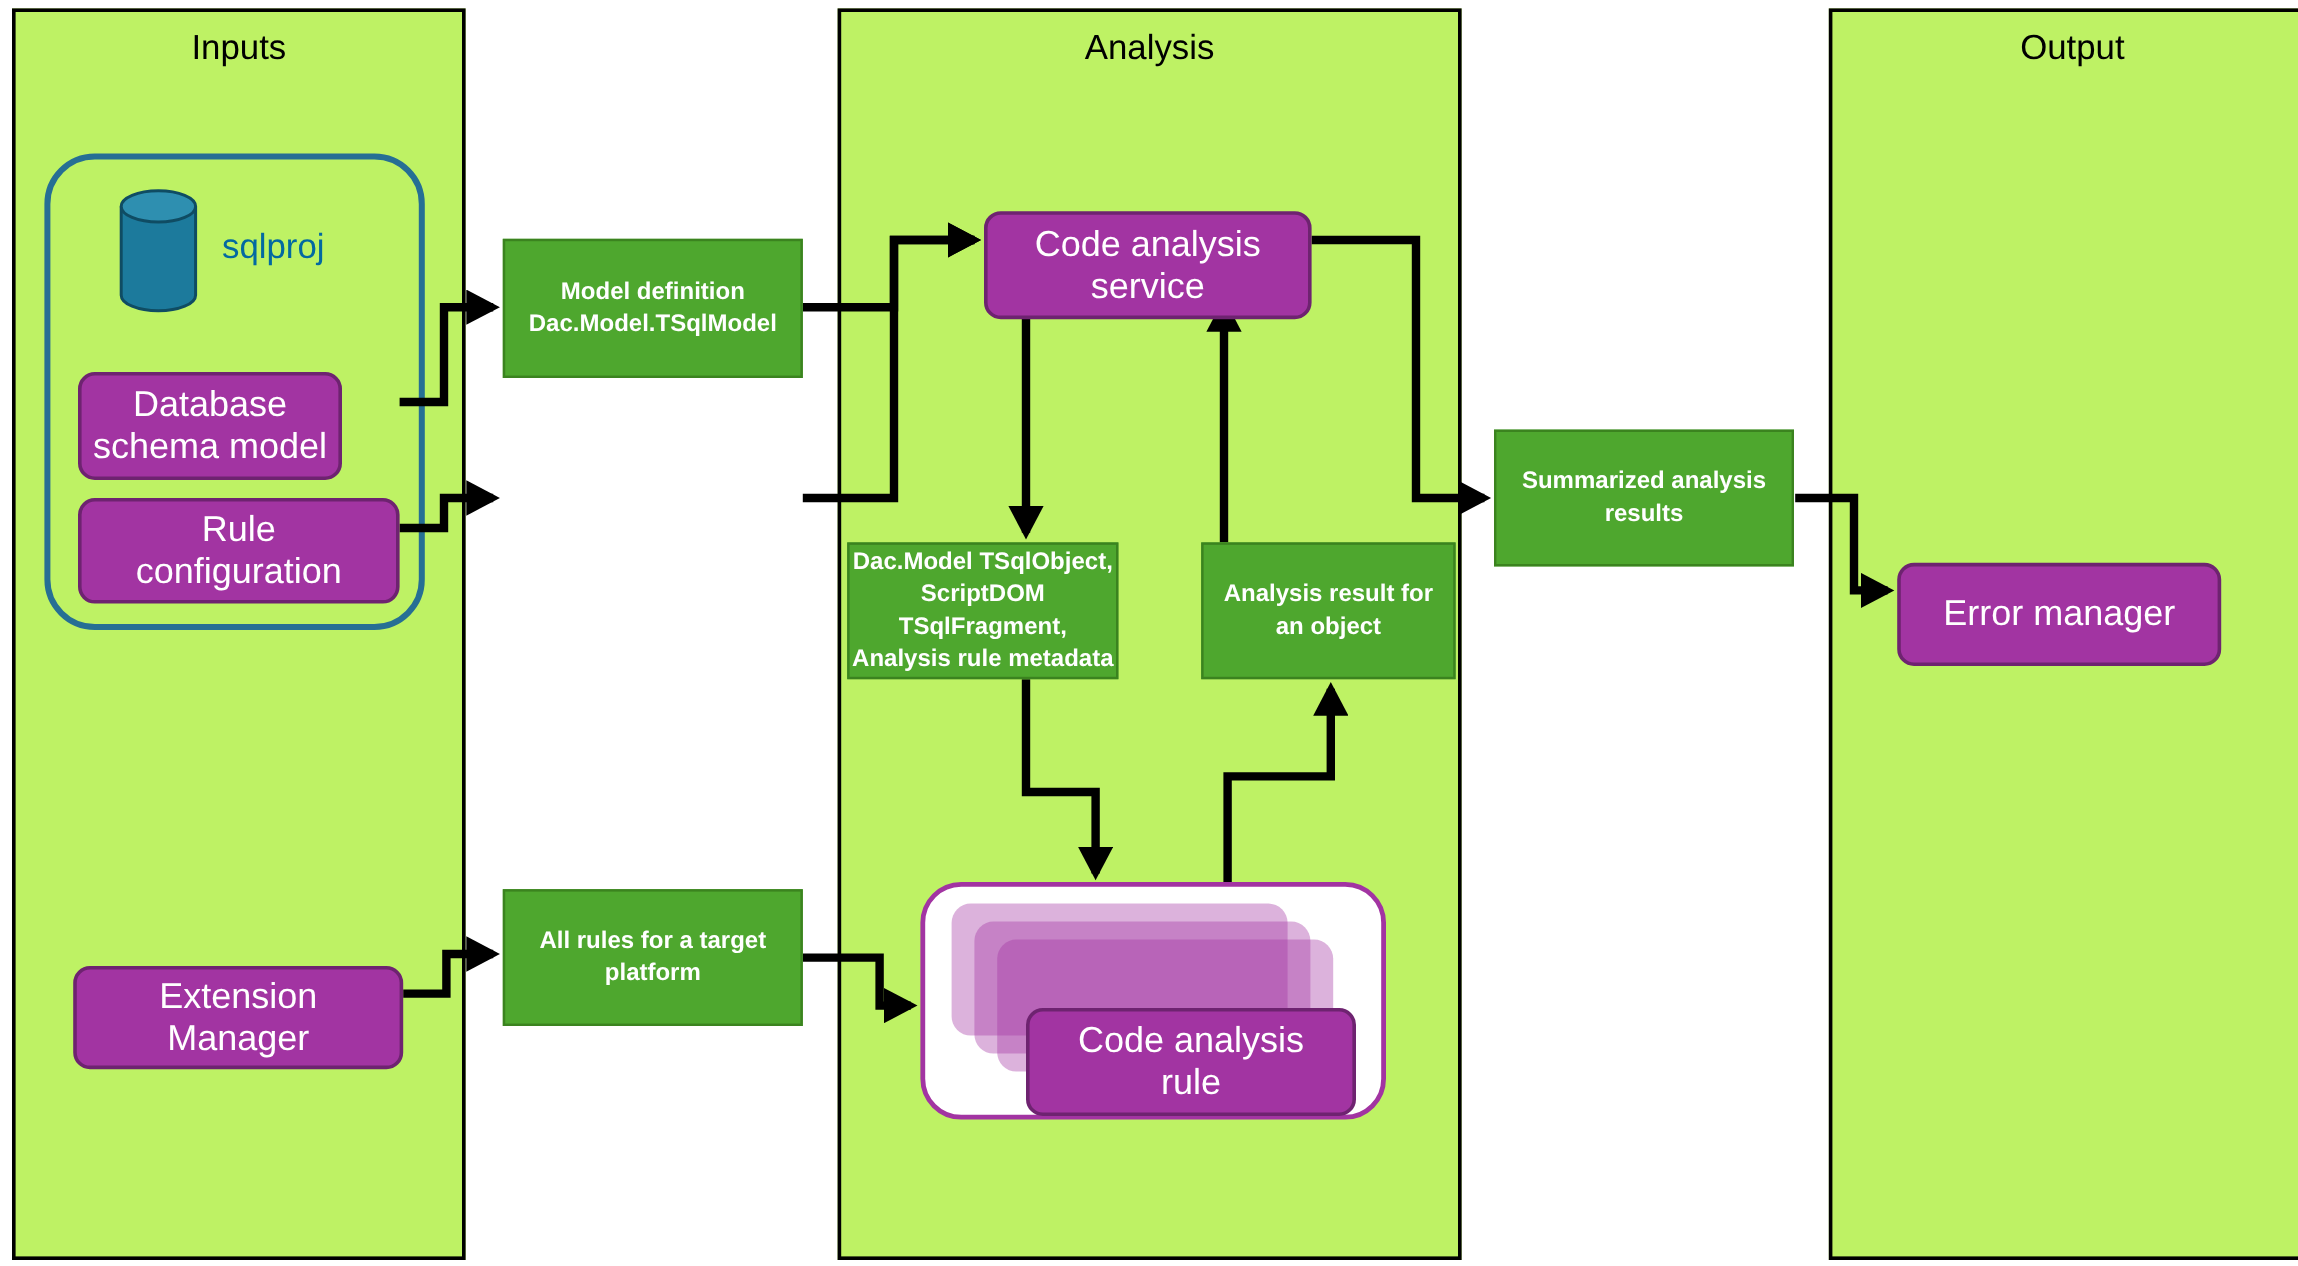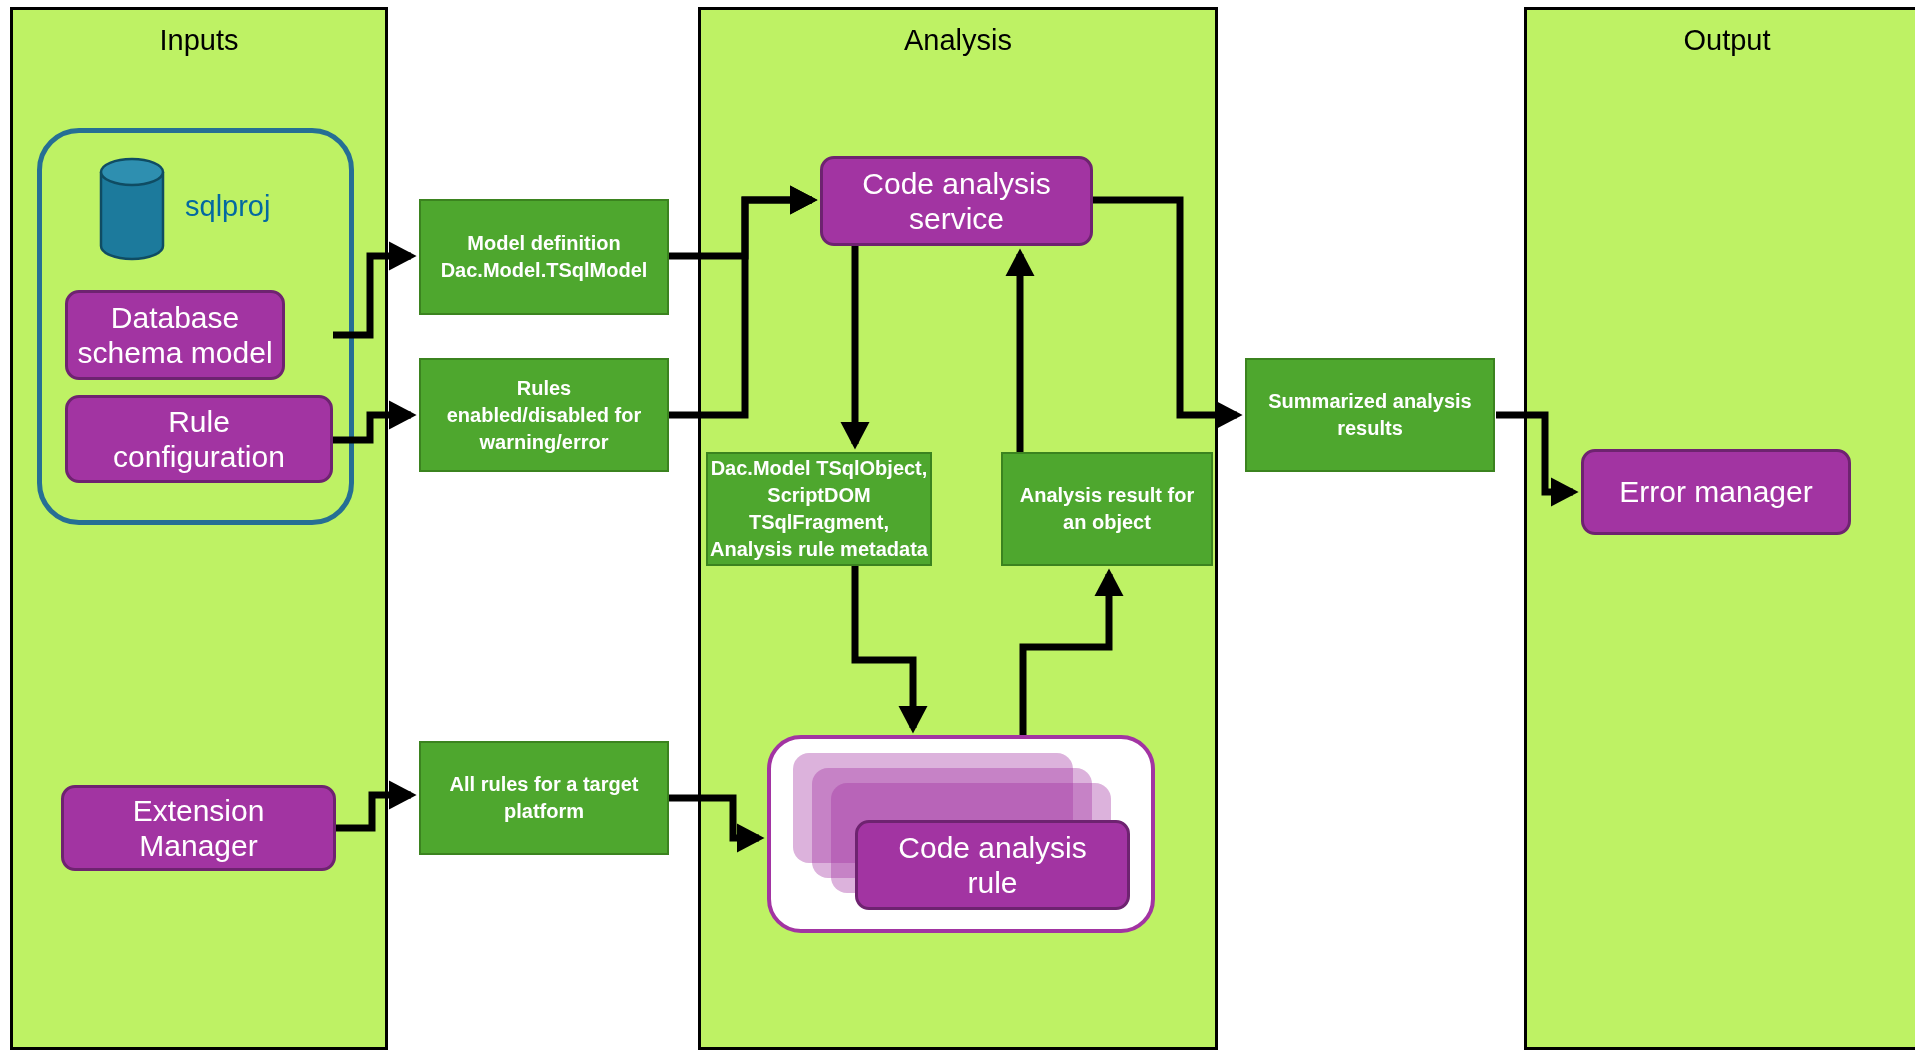--- a/index.html
+++ b/index.html
@@ -14,21 +14,21 @@
 
   #blue-container { position:absolute; left:37px; top:128px; width:317px; height:397px;
                     border:5px solid #266f94; border-radius:42px; }
 
   #cylinder { position:absolute; left:95px; top:156px; width:74px; height:106px; }
   #sqlproj-label { position:absolute; left:185px; top:190px; font-size:29px; color:#0369a1; }
 
   .node { position:absolute; display:flex; align-items:center; justify-content:center;
           text-align:center; white-space:pre-line; }
   .purple { background:#a234a2; border:3px solid #6e2370; border-radius:14px;
-            color:#fff; font-size:30px; line-height:1.18; }
+            color:#fff; font-size:30px; line-height:1.18;margin-top:20px; }
   .green  { background:#4ea72e; border:2px solid #3b831f;
             color:#fff; font-size:20px; font-weight:bold; line-height:1.35; }
 
   #db-schema     { left:65px;   top:290px; width:220px; height:90px; }
   #rule-config   { left:65px;   top:395px; width:268px; height:88px; }
   #ext-manager   { left:61px;   top:785px; width:275px; height:86px; }
 
   #model-def     { left:419px;  top:199px; width:250px; height:116px; }
   #rules-enabled { left:419px;  top:358px; width:250px; height:114px; }
   #all-rules     { left:419px;  top:741px; width:250px; height:114px; }
@@ -97,23 +97,20 @@
 
   <div class="node purple" id="db-schema">Database
 schema model</div>
   <div class="node purple" id="rule-config">Rule
 configuration</div>
   <div class="node green" id="model-def">Model definition
 Dac.Model.TSqlModel</div>
 
   <div class="node purple" id="ext-manager">Extension
 Manager</div>
-  <div class="node green" id="rules-enabled">Rules
-enabled/disabled for
-warning/error</div>
   <div class="node green" id="all-rules">All rules for a target
 platform</div>
   <div class="node green" id="summarized">Summarized analysis
 results</div>
 
   <div class="node purple" id="service">Code analysis
 service</div>
   <div class="node green" id="metadata">Dac.Model TSqlObject,
 ScriptDOM TSqlFragment,
 Analysis rule metadata</div>

